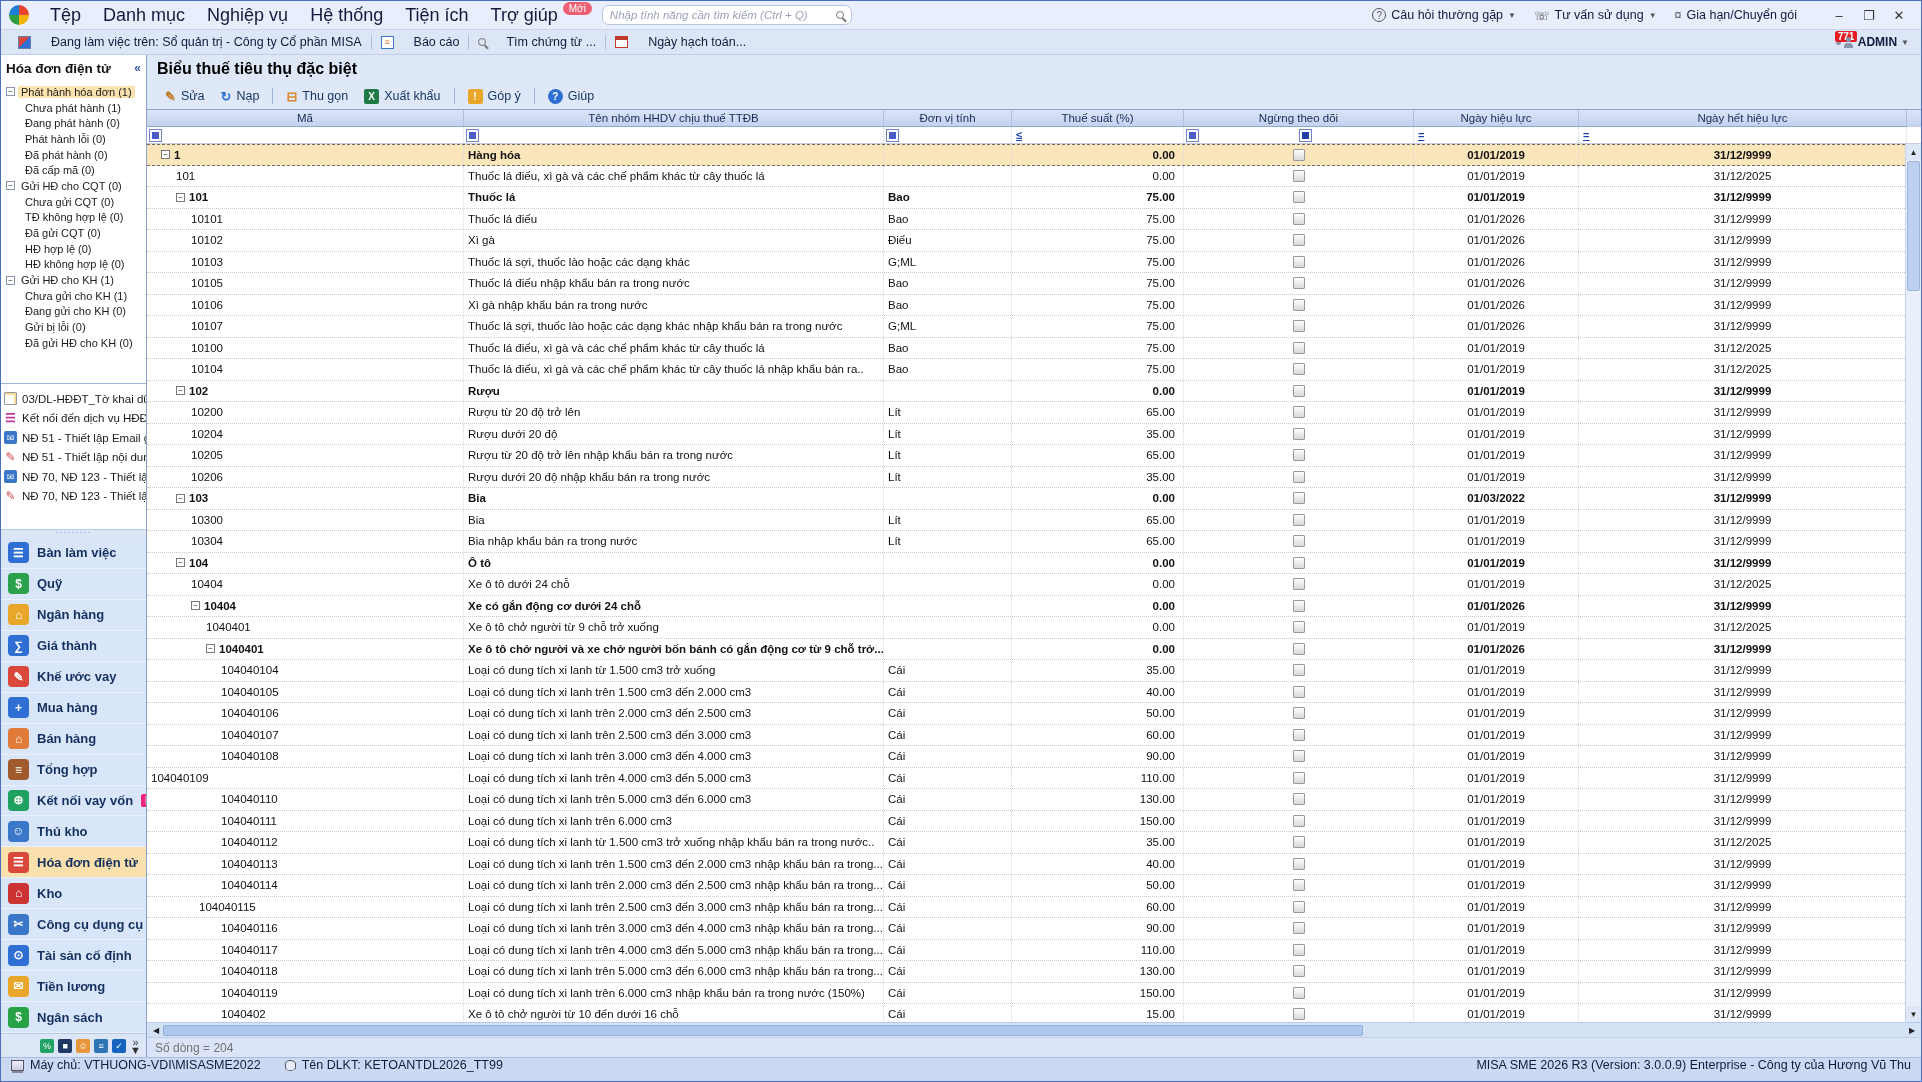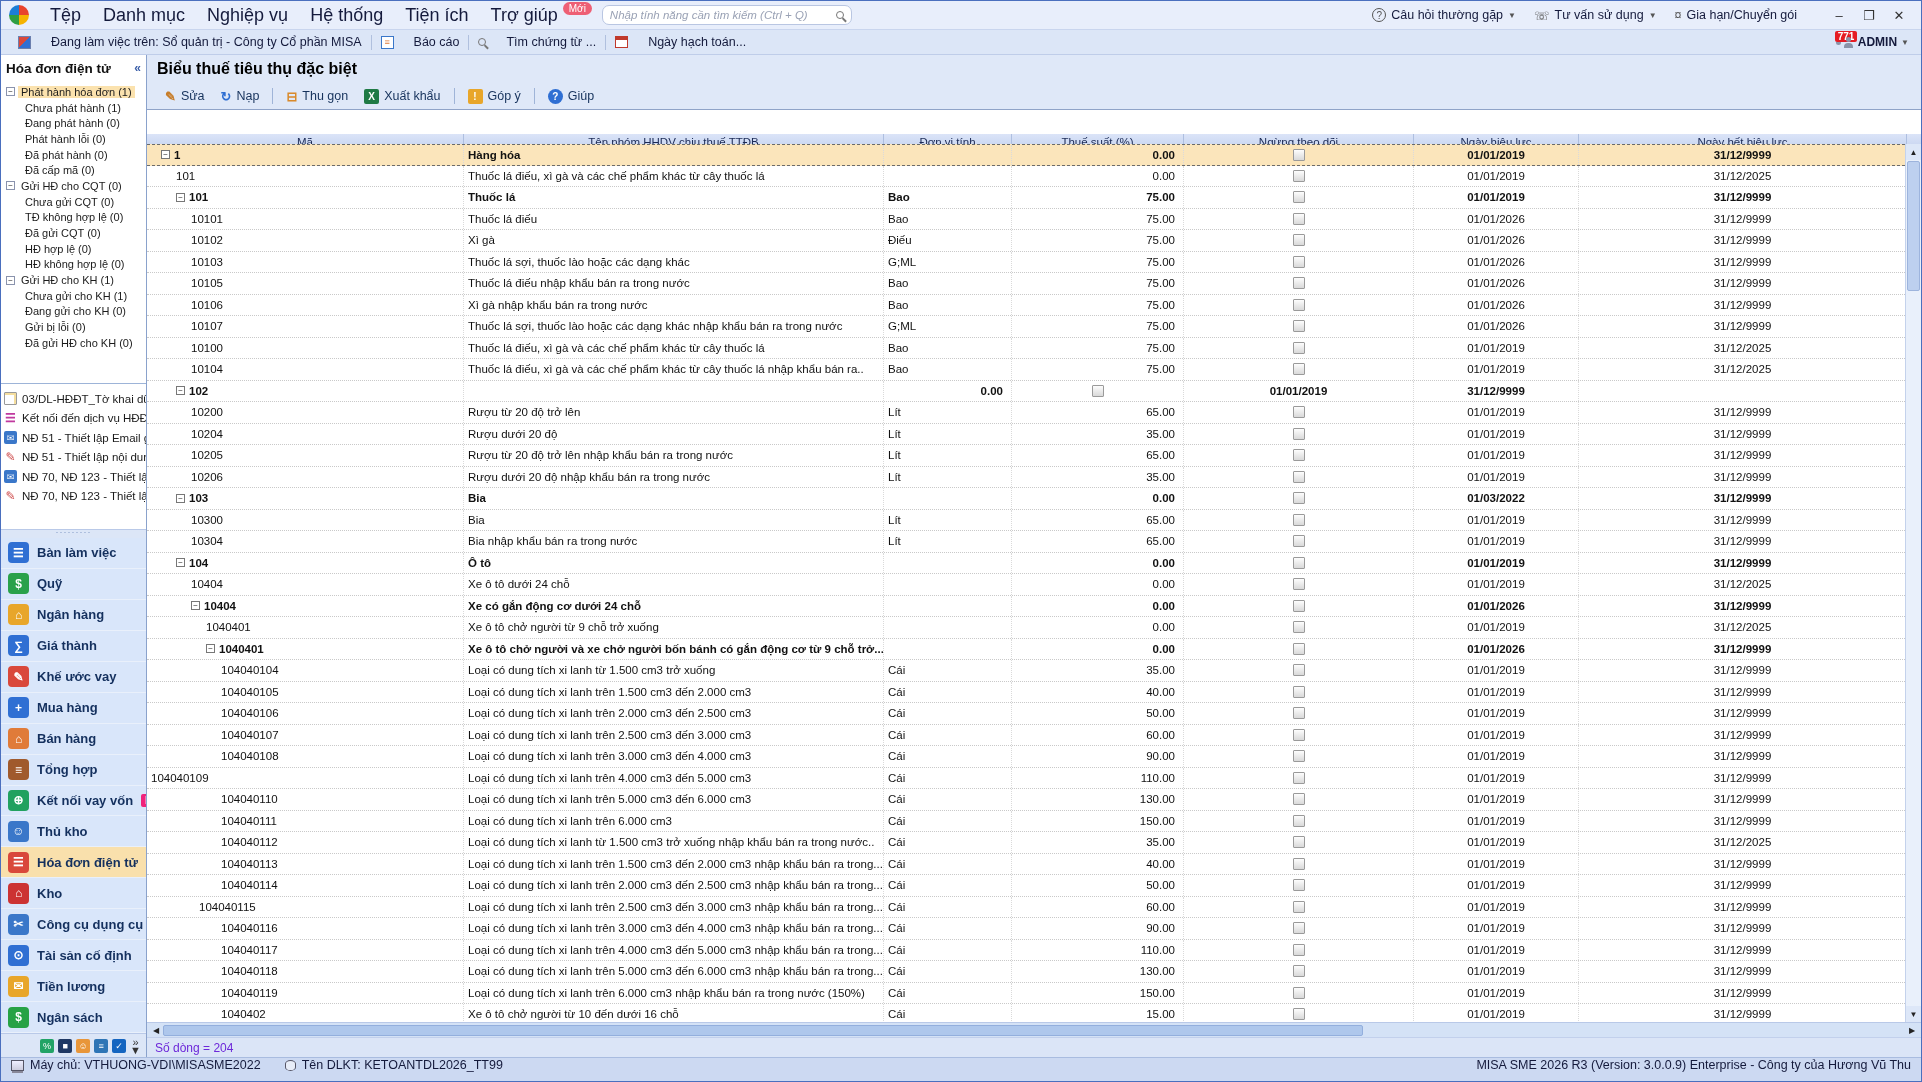--- a/index.html
+++ b/index.html
@@ -72,21 +72,21 @@
   .page-title { height:28px; flex:0 0 28px; font-size:16px; font-weight:bold; color:#000; padding:5px 0 0 10px; }
   .toolbar { height:26px; flex:0 0 26px; display:flex; align-items:center; padding-left:10px; font-size:12.5px; color:#16325c; }
   .tbtn { display:flex; align-items:center; gap:5px; padding:2px 8px; white-space:nowrap; }
   .tico { font-size:13px; font-weight:bold; }
   .tico.boxed { width:15px; height:15px; border-radius:2px; color:#fff; font-size:10px; font-weight:bold; display:flex; align-items:center; justify-content:center; }
   .tico.round { border-radius:50%; }
   .tsep { width:1px; height:16px; background:#9fb4d8; margin:0 5px; }
 
   .grid { flex:1; min-height:0; position:relative; background:#fff; border-top:1px solid #8fa3c8; }
   .grid7 { display:grid; grid-template-columns:317px 420px 128px 172px 230px 165px 328px; }
-  .ghead { height:17px; background:linear-gradient(#dbe4f8,#c3d1ee);margin-top:24px; }
+  .ghead { height:17px; background:linear-gradient(#dbe4f8,#c3d1ee); }
   .ghead .hc { border-right:1px solid #aebfe0; border-bottom:1px solid #93a7cc; font-size:11.5px; color:#1b2a55; display:flex; align-items:center; justify-content:center; white-space:nowrap; overflow:hidden; }
   .gfilter { height:17px; background:#fff; border-bottom:1px solid #c8cfe0; }
   .gfilter .fc { border-right:1px dotted #d6d6d6; display:flex; align-items:center; padding:0 2px; position:relative; }
   .fbtn { width:13px; height:13px; border:1px solid #6f82c8; background:#fff; display:flex; align-items:center; justify-content:center; }
   .fbtn .sq { width:7px; height:7px; background:#4a5cc8; }
   .fbtn.dark .sq { background:#1f3fa8; }
   .fop { font-size:11px; font-weight:bold; color:#1f3fa8; text-decoration:underline; padding-left:2px; }
   .fcenter { margin:0 auto; }
   .rows { position:absolute; top:34px; left:0; right:16px; bottom:0; overflow:hidden; }
   .grow { height:21.5px; border-bottom:1px dotted #c9c9c9; font-size:11.5px; color:#111; background:#fff; }
@@ -100,21 +100,21 @@
   .rbox { width:9px; height:9px; flex:0 0 9px; border:1px solid #777; background:#fff; font-size:8px; line-height:7px; font-weight:normal; text-align:center; color:#333; margin-right:4px; }
 
   .vscroll { position:absolute; top:34px; right:0; bottom:0; width:16px; background:#e9f0fb; border-left:1px solid #c4d2ec; }
   .vs-arrow { height:16px; display:flex; align-items:center; justify-content:center; font-size:8px; color:#222; background:#dde7f8; }
   .vs-arrow.down { position:absolute; bottom:0; left:0; right:0; }
   .vs-thumb { position:absolute; top:17px; left:1px; right:1px; height:130px; background:#bdd0ef; border:1px solid #9db4dd; border-radius:2px; }
 
   .hscroll { height:15px; flex:0 0 15px; background:#d4e2f6; border-top:1px solid #b9c9e8; display:flex; align-items:center; padding:0 2px; }
   .hs-arrow { font-size:8px; color:#222; width:14px; text-align:center; }
   .hs-thumb { height:11px; background:#aec7ec; border:1px solid #93afdd; border-radius:2px; flex:0 0 1200px; }
-  .rowcount { height:20px; flex:0 0 20px; background:#dbe5f7; border-top:1px solid #c2d0ec; font-size:12px; color:#6d28d9; display:flex; align-items:center; padding-left:8px; }
+  .rowcount { height:20px; flex:0 0 20px; background:#dbe5f7; border-top:1px solid #c2d0ec; font-size:12px; color:#737373; display:flex; align-items:center; padding-left:8px; }
 
   
   .statusbar { height:24px; flex:0 0 24px; background:#ccd9f2; border-top:1px solid #a9bce0; display:flex; align-items:flex-start; font-size:12.5px; color:#141a3c; padding:0 10px; gap:24px; }
   .sb-item { display:flex; align-items:center; gap:6px; white-space:nowrap; }
   .ic-server { width:13px; height:11px; border:1px solid #556; background:linear-gradient(#eef,#ccd); box-shadow:0 3px 0 -1px #889; }
   .ic-db { width:11px; height:11px; border:1px solid #556; border-radius:50% / 35%; background:#e8edf8; }
   .version { margin-left:auto; white-space:nowrap; }
 </style>
 </head>
 <body>
@@ -579,20 +579,21 @@
                 <span class="cbox"></span>
               </span>
               <span class="cell ctr">01/01/2019</span>
               <span class="cell ctr">31/12/2025</span>
             </div>
             <div class="grow grid7 bold">
               <span class="cell" style="padding-left: 29px;">
                 <span class="rbox">−</span>
                 <span>102</span>
               </span>
+              <span class="cell">Rượu</span>
               <span class="cell"></span>
               <span class="cell num">0.00</span>
               <span class="cell ctr">
                 <span class="cbox"></span>
               </span>
               <span class="cell ctr">01/01/2019</span>
               <span class="cell ctr">31/12/9999</span>
             </div>
             <div class="grow grid7">
               <span class="cell" style="padding-left: 44px;">

